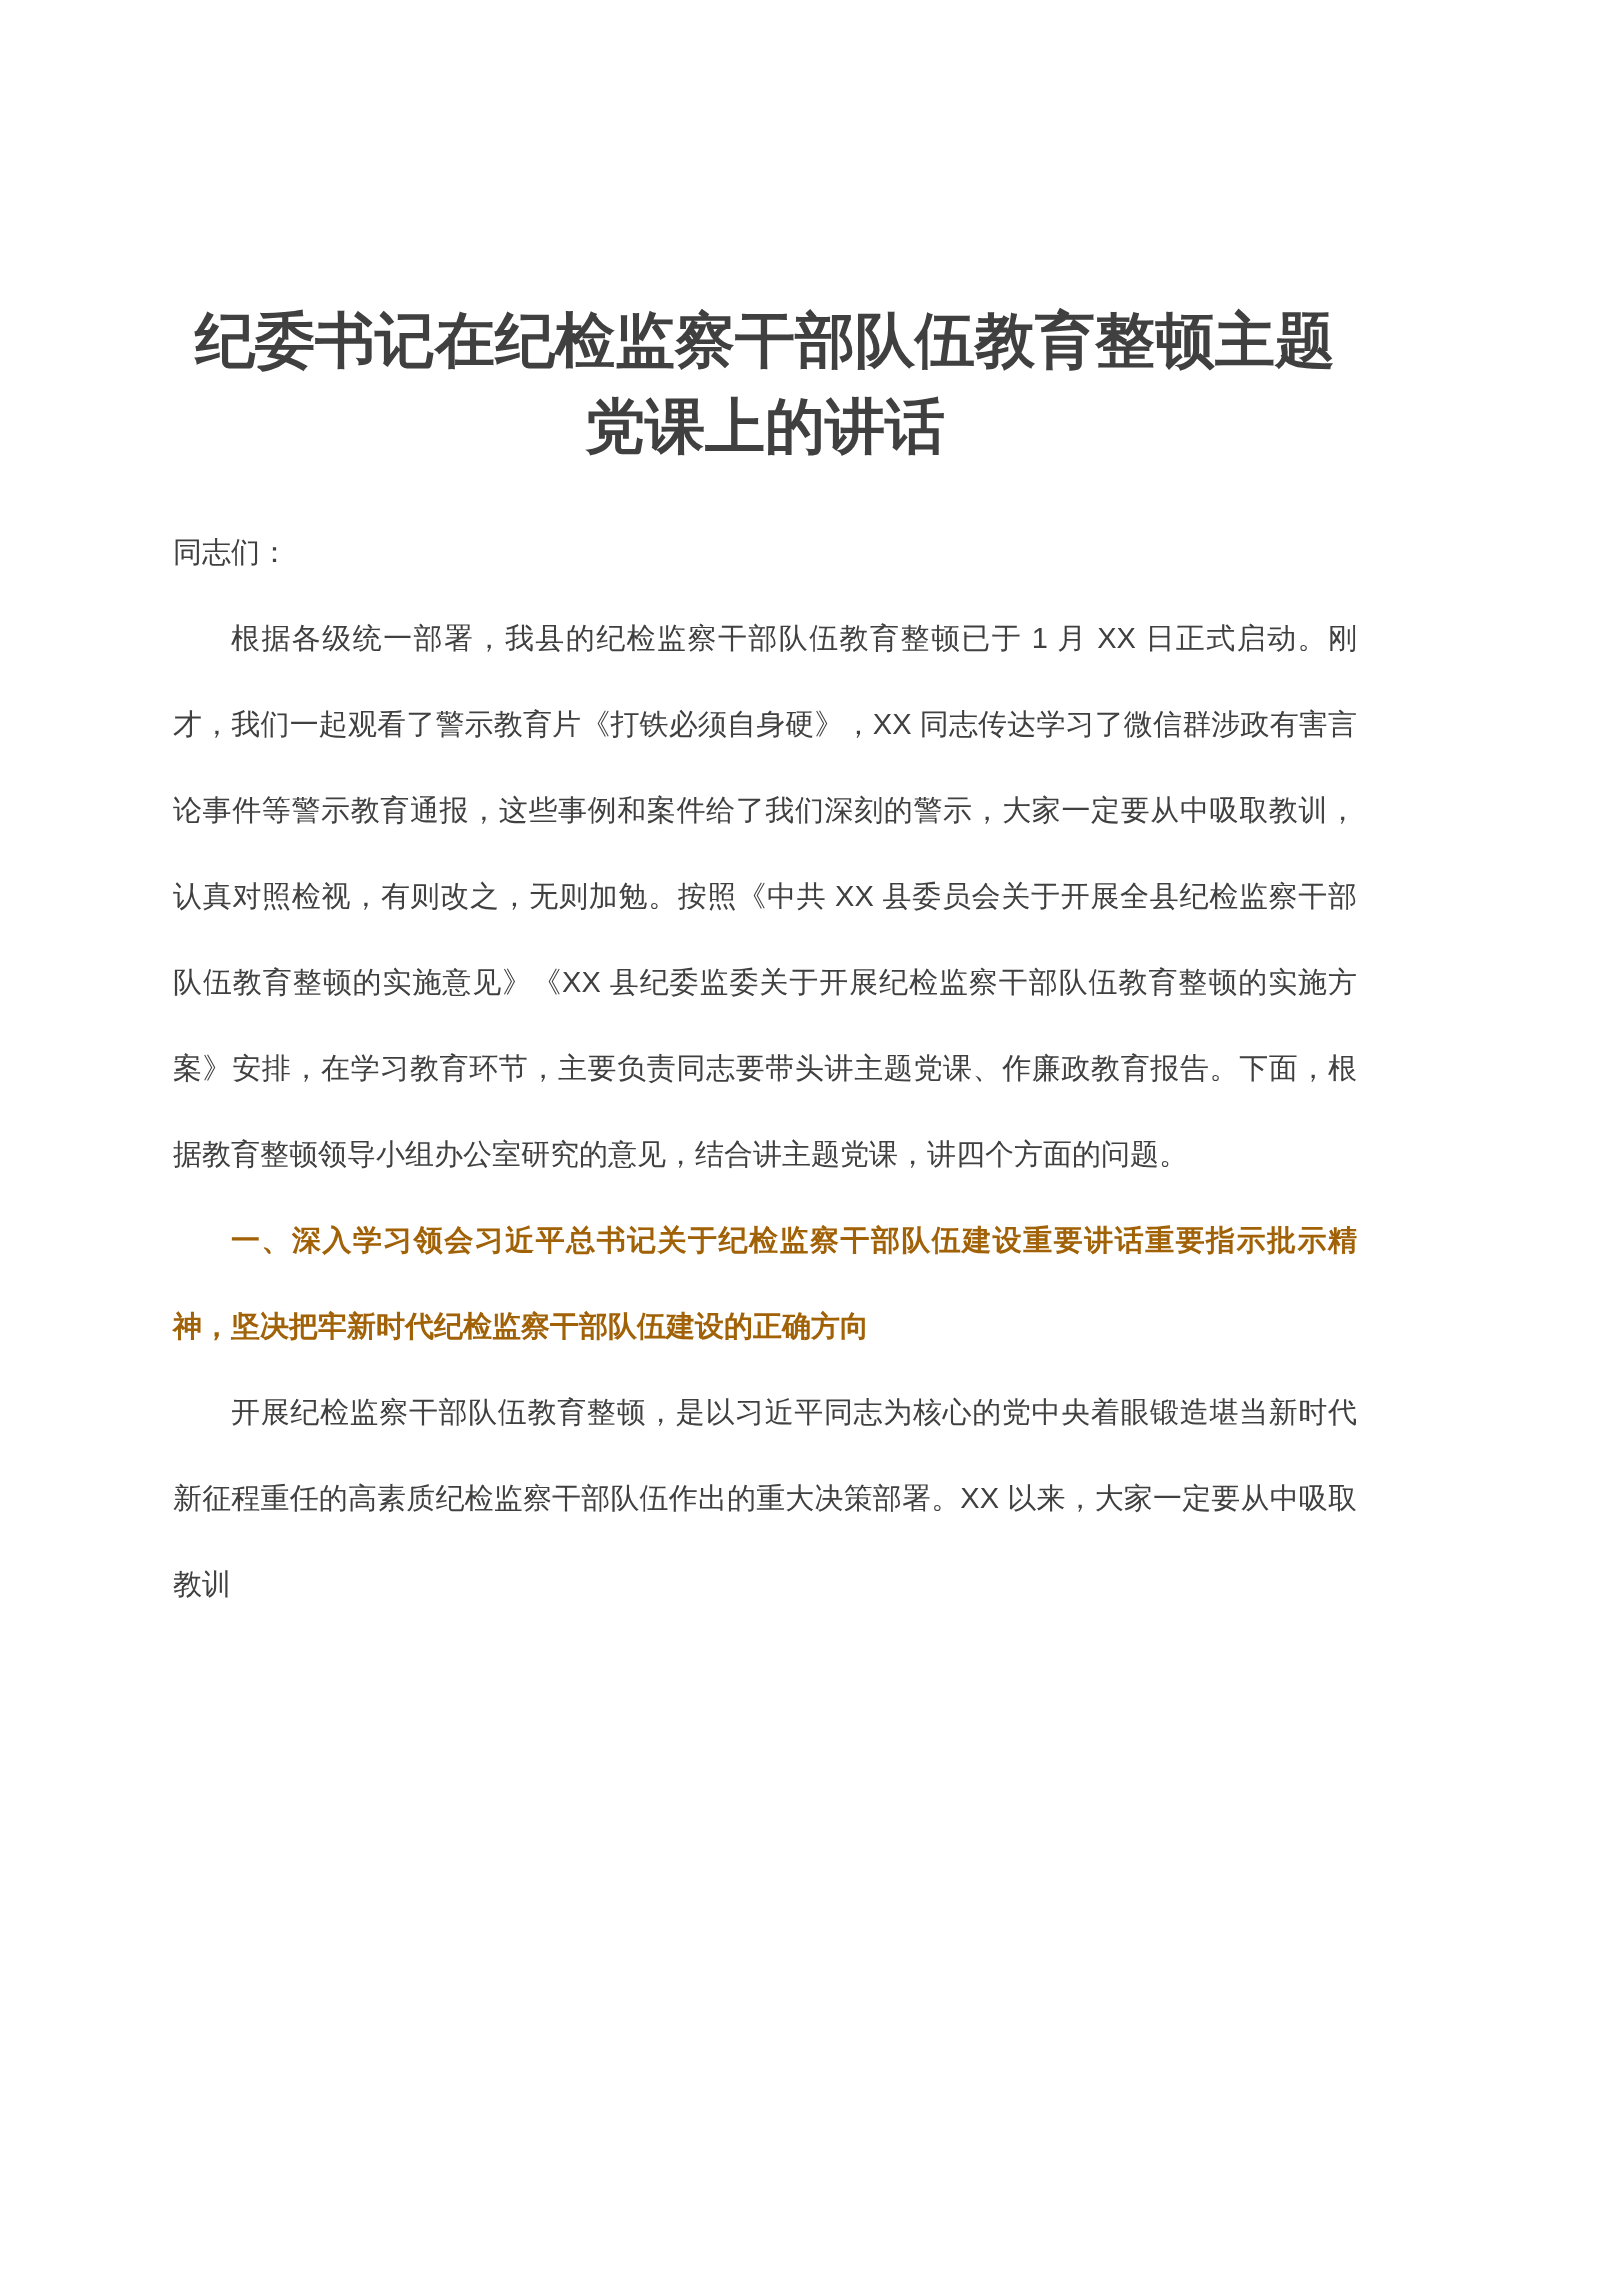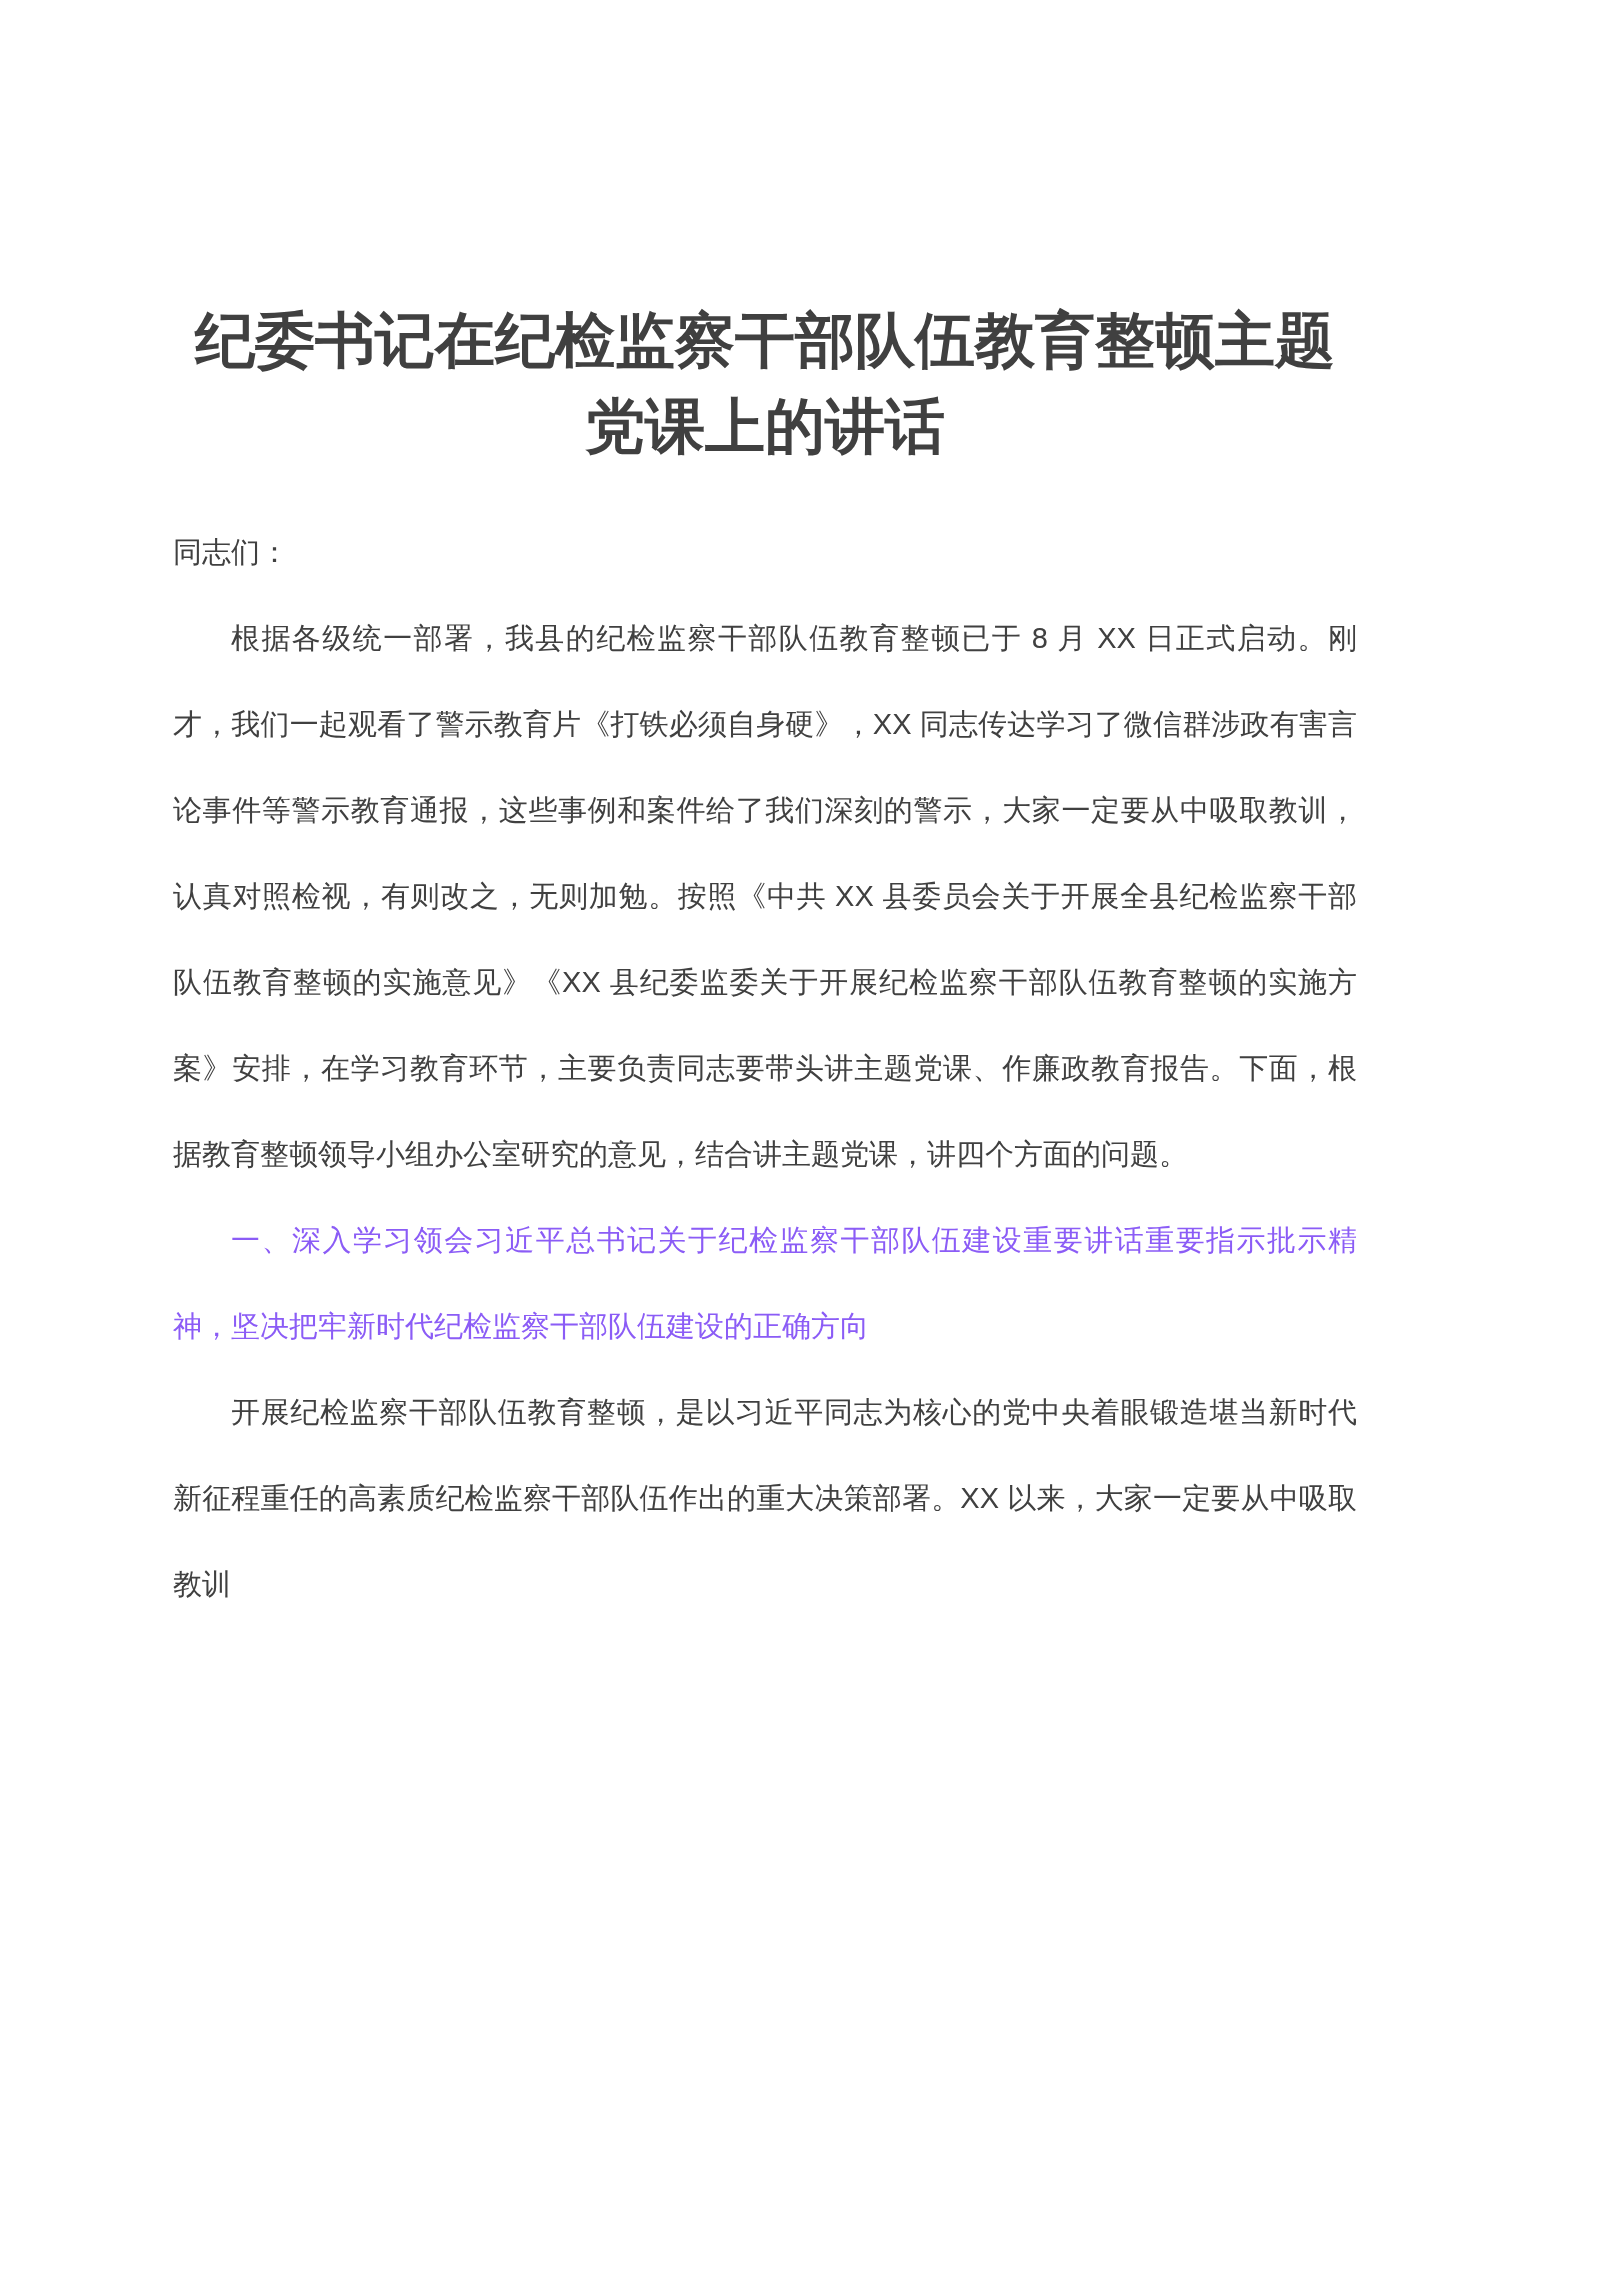--- a/index.html
+++ b/index.html
@@ -32,32 +32,32 @@
     line-height: 86px;
     margin: 0;
     text-align: justify;
     text-justify: inter-ideograph;
     color: #404040;
   }
   .para.indent {
     text-indent: 2em;
   }
   .para.red-heading {
-    color: #8b5cf6;
-    font-weight: normal;
+    color: #a16207;
+    font-weight: bold;
     text-indent: 2em;
   }
 </style>
 </head>
 <body>
 
 <div class="page">
   <h1 class="doc-title">纪委书记在纪检监察干部队伍教育整顿主题党课上的讲话</h1>
 
   <p class="para">同志们：</p>
 
-  <p class="para indent">根据各级统一部署，我县的纪检监察干部队伍教育整顿已于 8 月 XX 日正式启动。刚才，我们一起观看了警示教育片《打铁必须自身硬》，XX 同志传达学习了微信群涉政有害言论事件等警示教育通报，这些事例和案件给了我们深刻的警示，大家一定要从中吸取教训，认真对照检视，有则改之，无则加勉。按照《中共 XX 县委员会关于开展全县纪检监察干部队伍教育整顿的实施意见》《XX 县纪委监委关于开展纪检监察干部队伍教育整顿的实施方案》安排，在学习教育环节，主要负责同志要带头讲主题党课、作廉政教育报告。下面，根据教育整顿领导小组办公室研究的意见，结合讲主题党课，讲四个方面的问题。</p>
+  <p class="para indent">根据各级统一部署，我县的纪检监察干部队伍教育整顿已于 1 月 XX 日正式启动。刚才，我们一起观看了警示教育片《打铁必须自身硬》，XX 同志传达学习了微信群涉政有害言论事件等警示教育通报，这些事例和案件给了我们深刻的警示，大家一定要从中吸取教训，认真对照检视，有则改之，无则加勉。按照《中共 XX 县委员会关于开展全县纪检监察干部队伍教育整顿的实施意见》《XX 县纪委监委关于开展纪检监察干部队伍教育整顿的实施方案》安排，在学习教育环节，主要负责同志要带头讲主题党课、作廉政教育报告。下面，根据教育整顿领导小组办公室研究的意见，结合讲主题党课，讲四个方面的问题。</p>
 
   <p class="para red-heading">一、深入学习领会习近平总书记关于纪检监察干部队伍建设重要讲话重要指示批示精神，坚决把牢新时代纪检监察干部队伍建设的正确方向</p>
 
   <p class="para indent">开展纪检监察干部队伍教育整顿，是以习近平同志为核心的党中央着眼锻造堪当新时代新征程重任的高素质纪检监察干部队伍作出的重大决策部署。XX 以来，大家一定要从中吸取教训</p>
 </div>
 
 
 </body></html>

